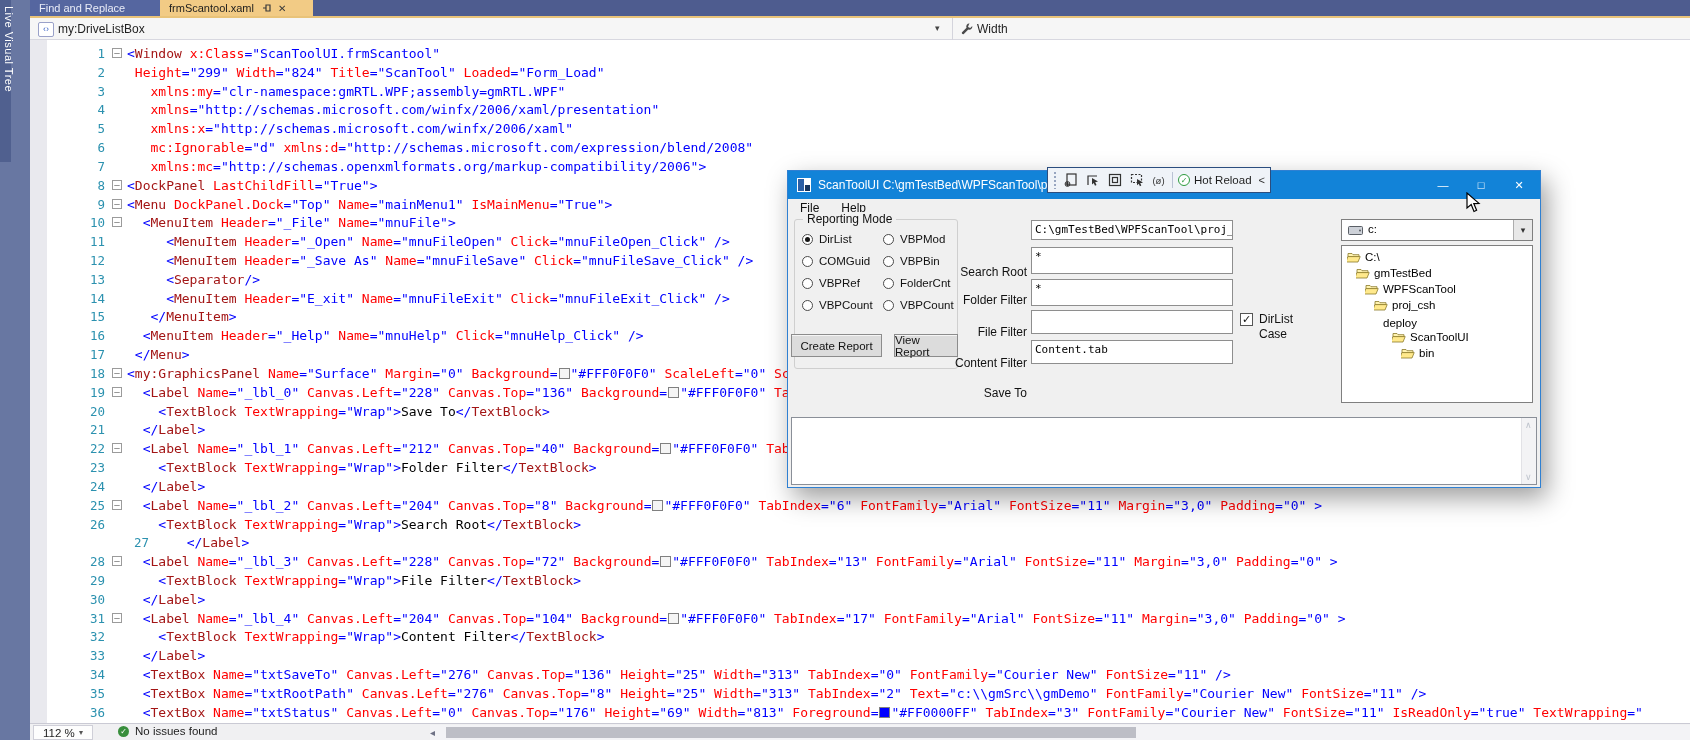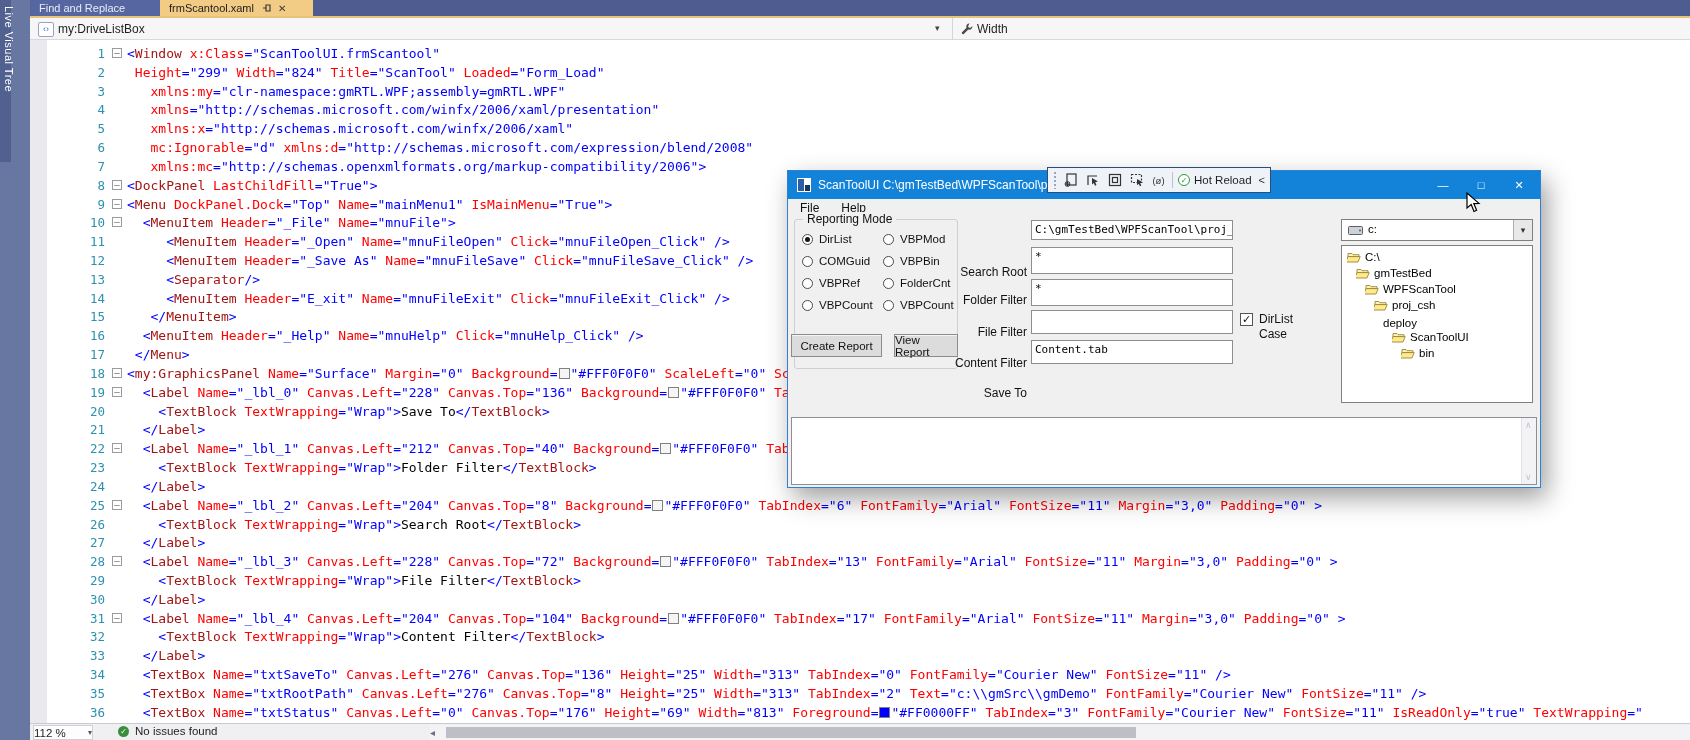--- a/index.html
+++ b/index.html
@@ -39,21 +39,21 @@
   .cl .fold{position:absolute;left:82px;top:4px;width:10px;height:10px;border:1px solid #9B9B9B;background:#fff;
             box-sizing:border-box;color:#5a5a5a;font-size:9px;line-height:8px;text-align:center;}
   .cl .src{position:absolute;left:97px;}
   .d{color:#0000FF;} .v{color:#0000FF;} .e{color:#A31515;} .a{color:#FF0000;} .t{color:#000;}
   .sw,.sb{display:inline-block;width:9px;height:9px;border:1px solid #808080;vertical-align:-1px;margin:0 1px;}
   .sw{background:#F5F5F5;} .sb{background:#0000FF;}
 
   
   #statusbar{left:30px;top:723px;width:1660px;height:17px;background:#F0F0F2;border-top:1px solid #CACAD4;box-sizing:border-box;font-size:11.5px;color:#1e1e1e;}
   #zoom-box{position:absolute;left:3px;top:1px;width:60px;height:15px;background:#FDFDFD;border:1px solid #CFCFD8;box-sizing:border-box;
-            display:flex;align-items:center;justify-content:space-between;padding:0 0;}
+            display:flex;align-items:center;justify-content:space-between;padding:0 9px;}
   #issues{position:absolute;left:88px;top:1px;display:flex;align-items:center;gap:6px;}
   #issues .dot{width:11px;height:11px;border-radius:50%;background:#388E3C;color:#fff;font-size:8px;line-height:11px;text-align:center;}
   #hscroll{position:absolute;left:400px;top:1px;width:1260px;height:15px;background:#F3F3F6;}
   #hscroll .larr{position:absolute;left:0;top:2px;color:#6E7185;font-size:10px;}
   #hscroll .thumb{position:absolute;left:16px;top:2px;width:690px;height:11px;background:#BDBEC6;}
 
   
   #appwin{left:787px;top:170px;width:754px;height:318px;background:#F0F0F0;border:1px solid #2F80D2;
           box-sizing:border-box;box-shadow:6px 10px 24px rgba(0,0,0,.38);font-size:12px;}
   #titlebar{position:absolute;left:0;top:0;width:100%;height:28px;background:#1283D8;color:#fff;display:flex;align-items:center;}
@@ -168,21 +168,21 @@
         <div class="cl" style="top: 305.12px; width: 1660px;"><span class="num">17</span><span class="src"> <span class="d">&lt;/</span><span class="e">Menu</span><span class="d">&gt;</span></span></div>
         <div class="cl" style="top: 323.94px; width: 1660px;"><span class="num">18</span><span class="fold">–</span><span class="src"><span class="d">&lt;</span><span class="e">my:GraphicsPanel</span> <span class="a">Name</span><span class="d">=</span><span class="v">"Surface"</span> <span class="a">Margin</span><span class="d">=</span><span class="v">"0"</span> <span class="a">Background</span><span class="d">=</span><span class="sw"></span><span class="v">"#FFF0F0F0"</span> <span class="a">ScaleLeft</span><span class="d">=</span><span class="v">"0"</span> <span class="a">Scale</span></span></div>
         <div class="cl" style="top: 342.76px; width: 1660px;"><span class="num">19</span><span class="fold">–</span><span class="src">  <span class="d">&lt;</span><span class="e">Label</span> <span class="a">Name</span><span class="d">=</span><span class="v">"_lbl_0"</span> <span class="a">Canvas.Left</span><span class="d">=</span><span class="v">"228"</span> <span class="a">Canvas.Top</span><span class="d">=</span><span class="v">"136"</span> <span class="a">Background</span><span class="d">=</span><span class="sw"></span><span class="v">"#FFF0F0F0"</span> <span class="a">Tab</span></span></div>
         <div class="cl" style="top: 361.58px; width: 1660px;"><span class="num">20</span><span class="src">    <span class="d">&lt;</span><span class="e">TextBlock</span> <span class="a">TextWrapping</span><span class="d">=</span><span class="v">"Wrap"</span><span class="d">&gt;</span><span class="t">Save</span> <span class="t">To</span><span class="d">&lt;/</span><span class="e">TextBlock</span><span class="d">&gt;</span></span></div>
         <div class="cl" style="top: 380.4px; width: 1660px;"><span class="num">21</span><span class="src">  <span class="d">&lt;/</span><span class="e">Label</span><span class="d">&gt;</span></span></div>
         <div class="cl" style="top: 399.22px; width: 1660px;"><span class="num">22</span><span class="fold">–</span><span class="src">  <span class="d">&lt;</span><span class="e">Label</span> <span class="a">Name</span><span class="d">=</span><span class="v">"_lbl_1"</span> <span class="a">Canvas.Left</span><span class="d">=</span><span class="v">"212"</span> <span class="a">Canvas.Top</span><span class="d">=</span><span class="v">"40"</span> <span class="a">Background</span><span class="d">=</span><span class="sw"></span><span class="v">"#FFF0F0F0"</span> <span class="a">TabIn</span></span></div>
         <div class="cl" style="top: 418.04px; width: 1660px;"><span class="num">23</span><span class="src">    <span class="d">&lt;</span><span class="e">TextBlock</span> <span class="a">TextWrapping</span><span class="d">=</span><span class="v">"Wrap"</span><span class="d">&gt;</span><span class="t">Folder</span> <span class="t">Filter</span><span class="d">&lt;/</span><span class="e">TextBlock</span><span class="d">&gt;</span></span></div>
         <div class="cl" style="top: 436.86px; width: 1660px;"><span class="num">24</span><span class="src">  <span class="d">&lt;/</span><span class="e">Label</span><span class="d">&gt;</span></span></div>
         <div class="cl" style="top: 455.68px; width: 1660px;"><span class="num">25</span><span class="fold">–</span><span class="src">  <span class="d">&lt;</span><span class="e">Label</span> <span class="a">Name</span><span class="d">=</span><span class="v">"_lbl_2"</span> <span class="a">Canvas.Left</span><span class="d">=</span><span class="v">"204"</span> <span class="a">Canvas.Top</span><span class="d">=</span><span class="v">"8"</span> <span class="a">Background</span><span class="d">=</span><span class="sw"></span><span class="v">"#FFF0F0F0"</span> <span class="a">TabIndex</span><span class="d">=</span><span class="v">"6"</span> <span class="a">FontFamily</span><span class="d">=</span><span class="v">"Arial"</span> <span class="a">FontSize</span><span class="d">=</span><span class="v">"11"</span> <span class="a">Margin</span><span class="d">=</span><span class="v">"3,0"</span> <span class="a">Padding</span><span class="d">=</span><span class="v">"0"</span> <span class="d">&gt;</span></span></div>
         <div class="cl" style="top: 474.5px; width: 1660px;"><span class="num">26</span><span class="src">    <span class="d">&lt;</span><span class="e">TextBlock</span> <span class="a">TextWrapping</span><span class="d">=</span><span class="v">"Wrap"</span><span class="d">&gt;</span><span class="t">Search</span> <span class="t">Root</span><span class="d">&lt;/</span><span class="e">TextBlock</span><span class="d">&gt;</span></span></div>
-        <div class="cl" style="top: 493.32px; width: 1480px;"><span class="num">27</span><span class="src">  <span class="d">&lt;/</span><span class="e">Label</span><span class="d">&gt;</span></span></div>
+        <div class="cl" style="top: 493.32px; width: 1480px; margin-left: 44px;"><span class="num">27</span><span class="src">  <span class="d">&lt;/</span><span class="e">Label</span><span class="d">&gt;</span></span></div>
         <div class="cl" style="top: 512.14px; width: 1660px;"><span class="num">28</span><span class="fold">–</span><span class="src">  <span class="d">&lt;</span><span class="e">Label</span> <span class="a">Name</span><span class="d">=</span><span class="v">"_lbl_3"</span> <span class="a">Canvas.Left</span><span class="d">=</span><span class="v">"228"</span> <span class="a">Canvas.Top</span><span class="d">=</span><span class="v">"72"</span> <span class="a">Background</span><span class="d">=</span><span class="sw"></span><span class="v">"#FFF0F0F0"</span> <span class="a">TabIndex</span><span class="d">=</span><span class="v">"13"</span> <span class="a">FontFamily</span><span class="d">=</span><span class="v">"Arial"</span> <span class="a">FontSize</span><span class="d">=</span><span class="v">"11"</span> <span class="a">Margin</span><span class="d">=</span><span class="v">"3,0"</span> <span class="a">Padding</span><span class="d">=</span><span class="v">"0"</span> <span class="d">&gt;</span></span></div>
         <div class="cl" style="top: 530.96px; width: 1660px;"><span class="num">29</span><span class="src">    <span class="d">&lt;</span><span class="e">TextBlock</span> <span class="a">TextWrapping</span><span class="d">=</span><span class="v">"Wrap"</span><span class="d">&gt;</span><span class="t">File</span> <span class="t">Filter</span><span class="d">&lt;/</span><span class="e">TextBlock</span><span class="d">&gt;</span></span></div>
         <div class="cl" style="top: 549.78px; width: 1538px;"><span class="num">30</span><span class="src">  <span class="d">&lt;/</span><span class="e">Label</span><span class="d">&gt;</span></span></div>
         <div class="cl" style="top: 568.6px; width: 1660px;"><span class="num">31</span><span class="fold">–</span><span class="src">  <span class="d">&lt;</span><span class="e">Label</span> <span class="a">Name</span><span class="d">=</span><span class="v">"_lbl_4"</span> <span class="a">Canvas.Left</span><span class="d">=</span><span class="v">"204"</span> <span class="a">Canvas.Top</span><span class="d">=</span><span class="v">"104"</span> <span class="a">Background</span><span class="d">=</span><span class="sw"></span><span class="v">"#FFF0F0F0"</span> <span class="a">TabIndex</span><span class="d">=</span><span class="v">"17"</span> <span class="a">FontFamily</span><span class="d">=</span><span class="v">"Arial"</span> <span class="a">FontSize</span><span class="d">=</span><span class="v">"11"</span> <span class="a">Margin</span><span class="d">=</span><span class="v">"3,0"</span> <span class="a">Padding</span><span class="d">=</span><span class="v">"0"</span> <span class="d">&gt;</span></span></div>
         <div class="cl" style="top: 587.42px; width: 1660px;"><span class="num">32</span><span class="src">    <span class="d">&lt;</span><span class="e">TextBlock</span> <span class="a">TextWrapping</span><span class="d">=</span><span class="v">"Wrap"</span><span class="d">&gt;</span><span class="t">Content</span> <span class="t">Filter</span><span class="d">&lt;/</span><span class="e">TextBlock</span><span class="d">&gt;</span></span></div>
         <div class="cl" style="top: 606.24px; width: 1660px;"><span class="num">33</span><span class="src">  <span class="d">&lt;/</span><span class="e">Label</span><span class="d">&gt;</span></span></div>
         <div class="cl" style="top: 625.06px; width: 1660px;"><span class="num">34</span><span class="src">  <span class="d">&lt;</span><span class="e">TextBox</span> <span class="a">Name</span><span class="d">=</span><span class="v">"txtSaveTo"</span> <span class="a">Canvas.Left</span><span class="d">=</span><span class="v">"276"</span> <span class="a">Canvas.Top</span><span class="d">=</span><span class="v">"136"</span> <span class="a">Height</span><span class="d">=</span><span class="v">"25"</span> <span class="a">Width</span><span class="d">=</span><span class="v">"313"</span> <span class="a">TabIndex</span><span class="d">=</span><span class="v">"0"</span> <span class="a">FontFamily</span><span class="d">=</span><span class="v">"Courier New"</span> <span class="a">FontSize</span><span class="d">=</span><span class="v">"11"</span> <span class="d">/&gt;</span></span></div>
         <div class="cl" style="top: 643.88px; width: 1660px;"><span class="num">35</span><span class="src">  <span class="d">&lt;</span><span class="e">TextBox</span> <span class="a">Name</span><span class="d">=</span><span class="v">"txtRootPath"</span> <span class="a">Canvas.Left</span><span class="d">=</span><span class="v">"276"</span> <span class="a">Canvas.Top</span><span class="d">=</span><span class="v">"8"</span> <span class="a">Height</span><span class="d">=</span><span class="v">"25"</span> <span class="a">Width</span><span class="d">=</span><span class="v">"313"</span> <span class="a">TabIndex</span><span class="d">=</span><span class="v">"2"</span> <span class="a">Text</span><span class="d">=</span><span class="v">"c:\\gmSrc\\gmDemo"</span> <span class="a">FontFamily</span><span class="d">=</span><span class="v">"Courier New"</span> <span class="a">FontSize</span><span class="d">=</span><span class="v">"11"</span> <span class="d">/&gt;</span></span></div>
         <div class="cl" style="top: 662.7px; width: 1660px;"><span class="num">36</span><span class="src">  <span class="d">&lt;</span><span class="e">TextBox</span> <span class="a">Name</span><span class="d">=</span><span class="v">"txtStatus"</span> <span class="a">Canvas.Left</span><span class="d">=</span><span class="v">"0"</span> <span class="a">Canvas.Top</span><span class="d">=</span><span class="v">"176"</span> <span class="a">Height</span><span class="d">=</span><span class="v">"69"</span> <span class="a">Width</span><span class="d">=</span><span class="v">"813"</span> <span class="a">Foreground</span><span class="d">=</span><span class="sb"></span><span class="v">"#FF0000FF"</span> <span class="a">TabIndex</span><span class="d">=</span><span class="v">"3"</span> <span class="a">FontFamily</span><span class="d">=</span><span class="v">"Courier New"</span> <span class="a">FontSize</span><span class="d">=</span><span class="v">"11"</span> <span class="a">IsReadOnly</span><span class="d">=</span><span class="v">"true"</span> <span class="a">TextWrapping</span><span class="d">=</span><span class="v">"</span></span></div>
       </div>

